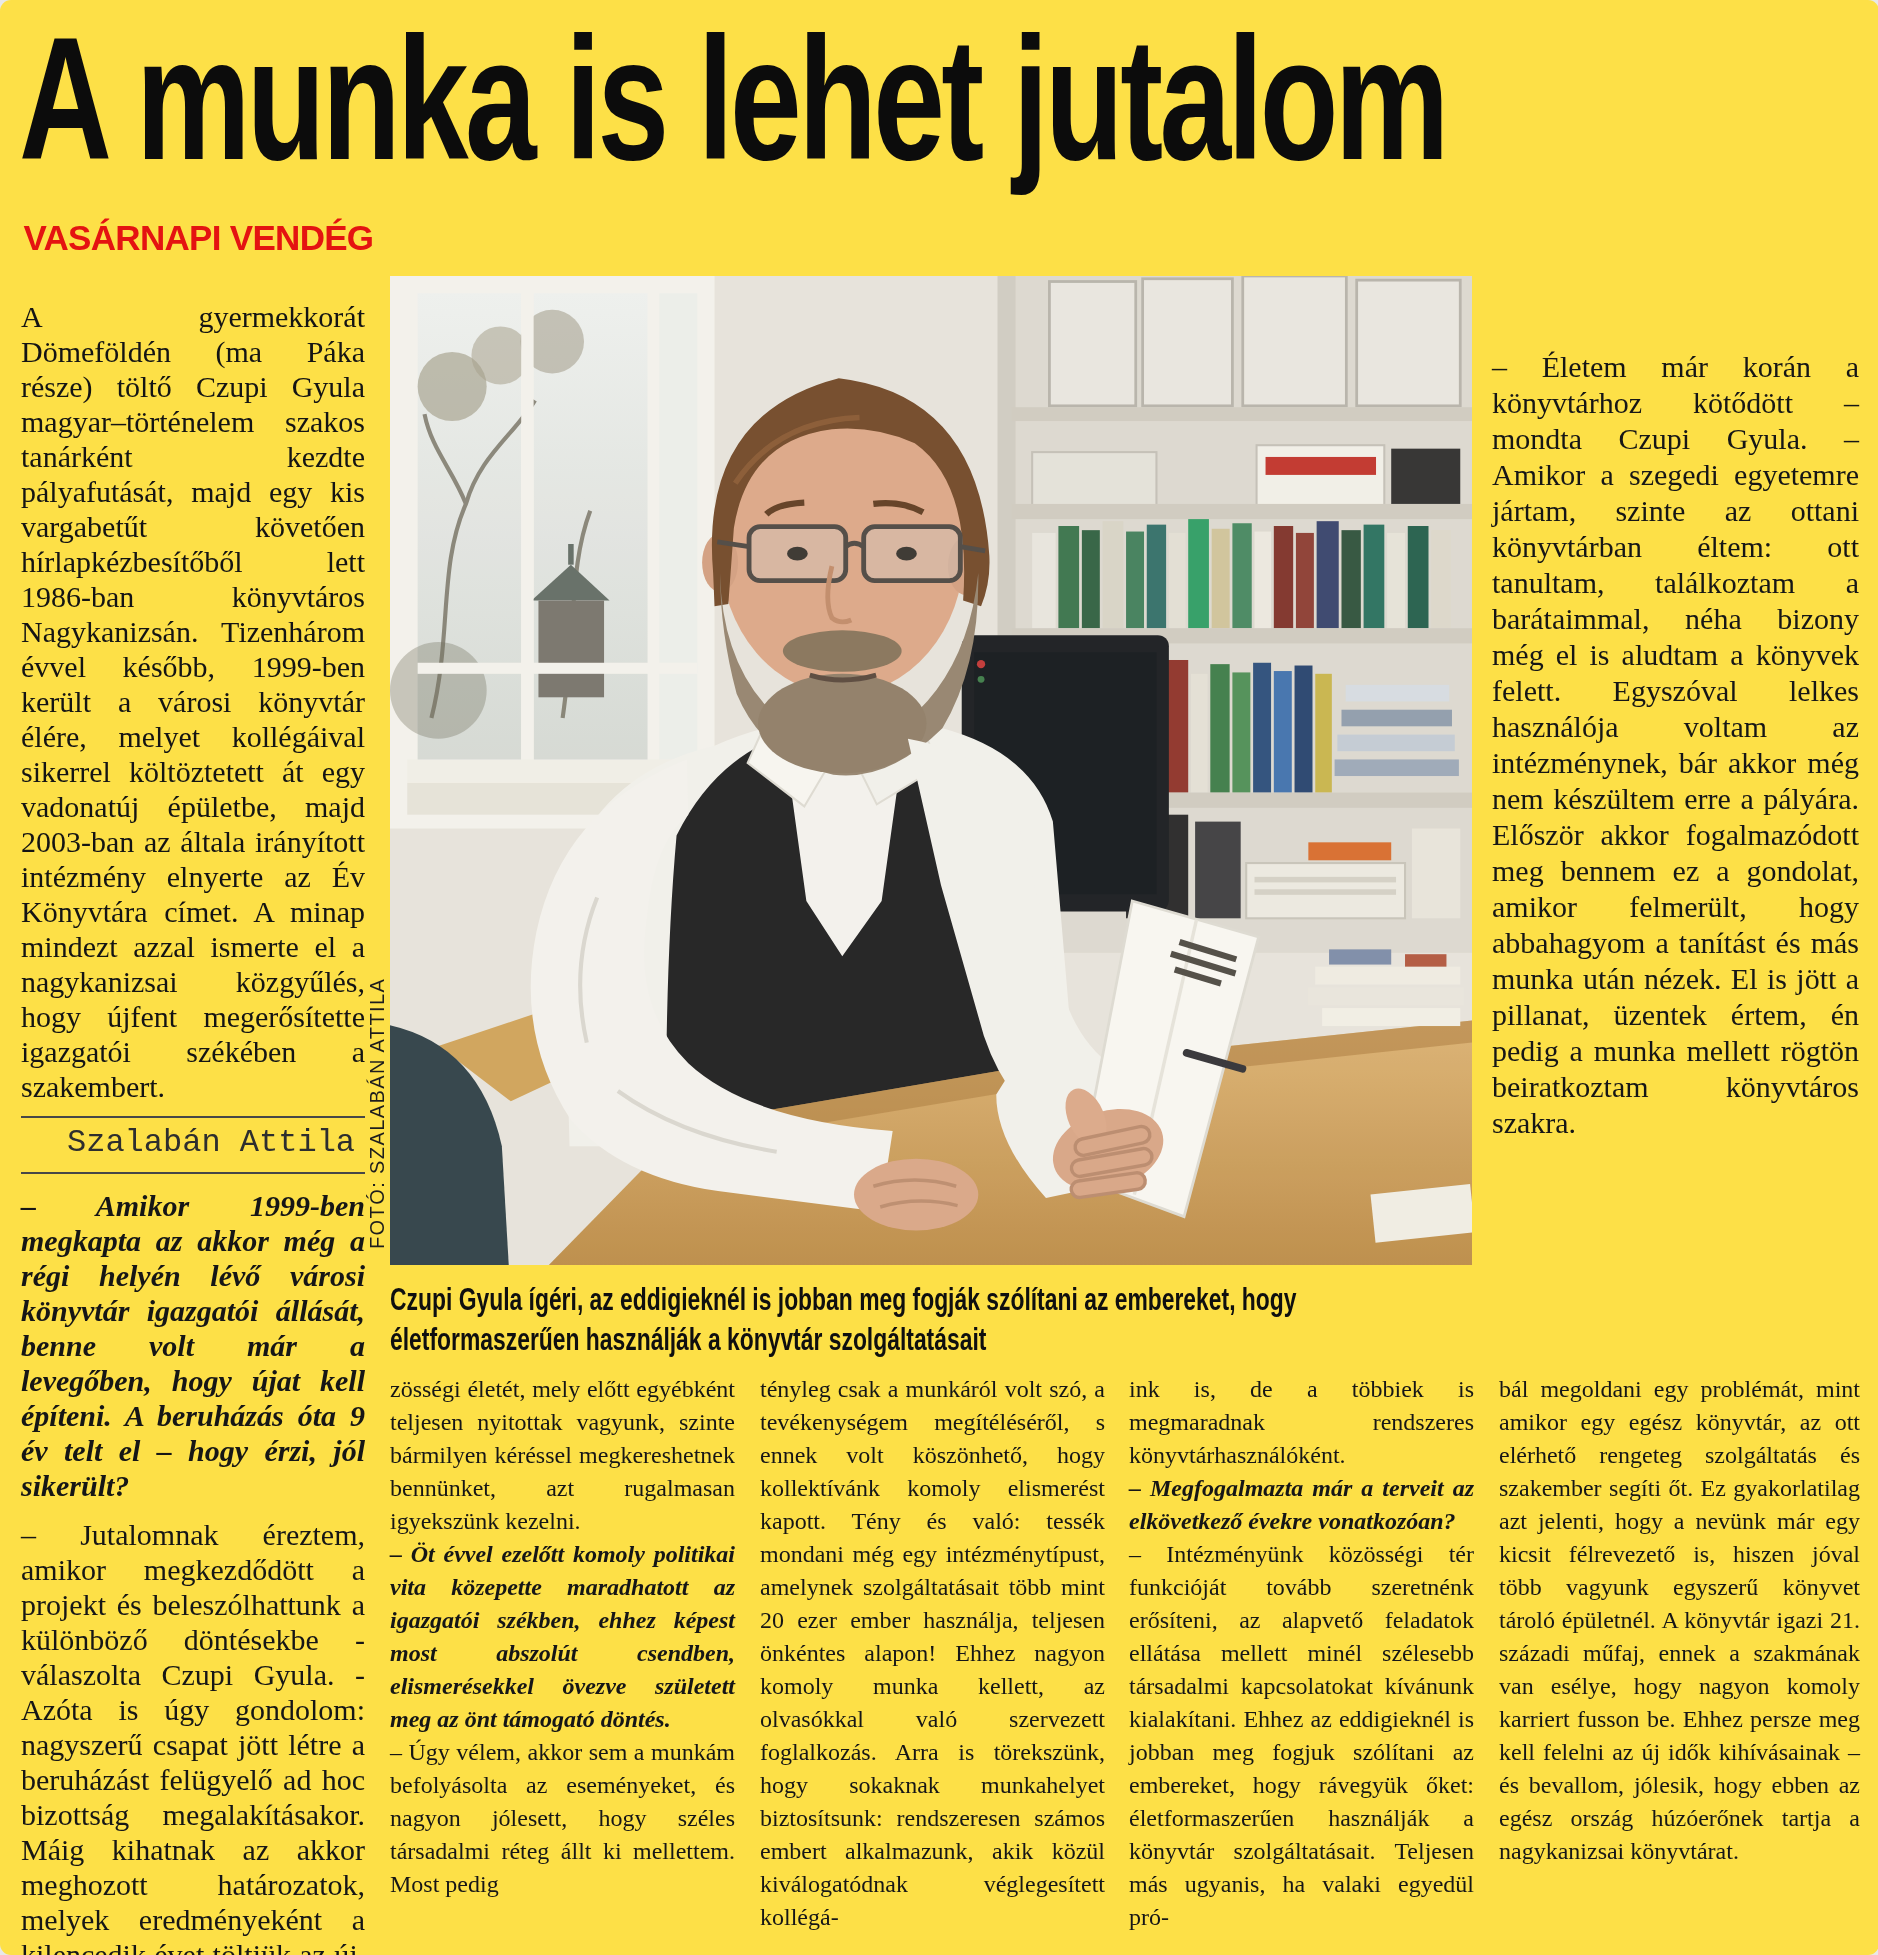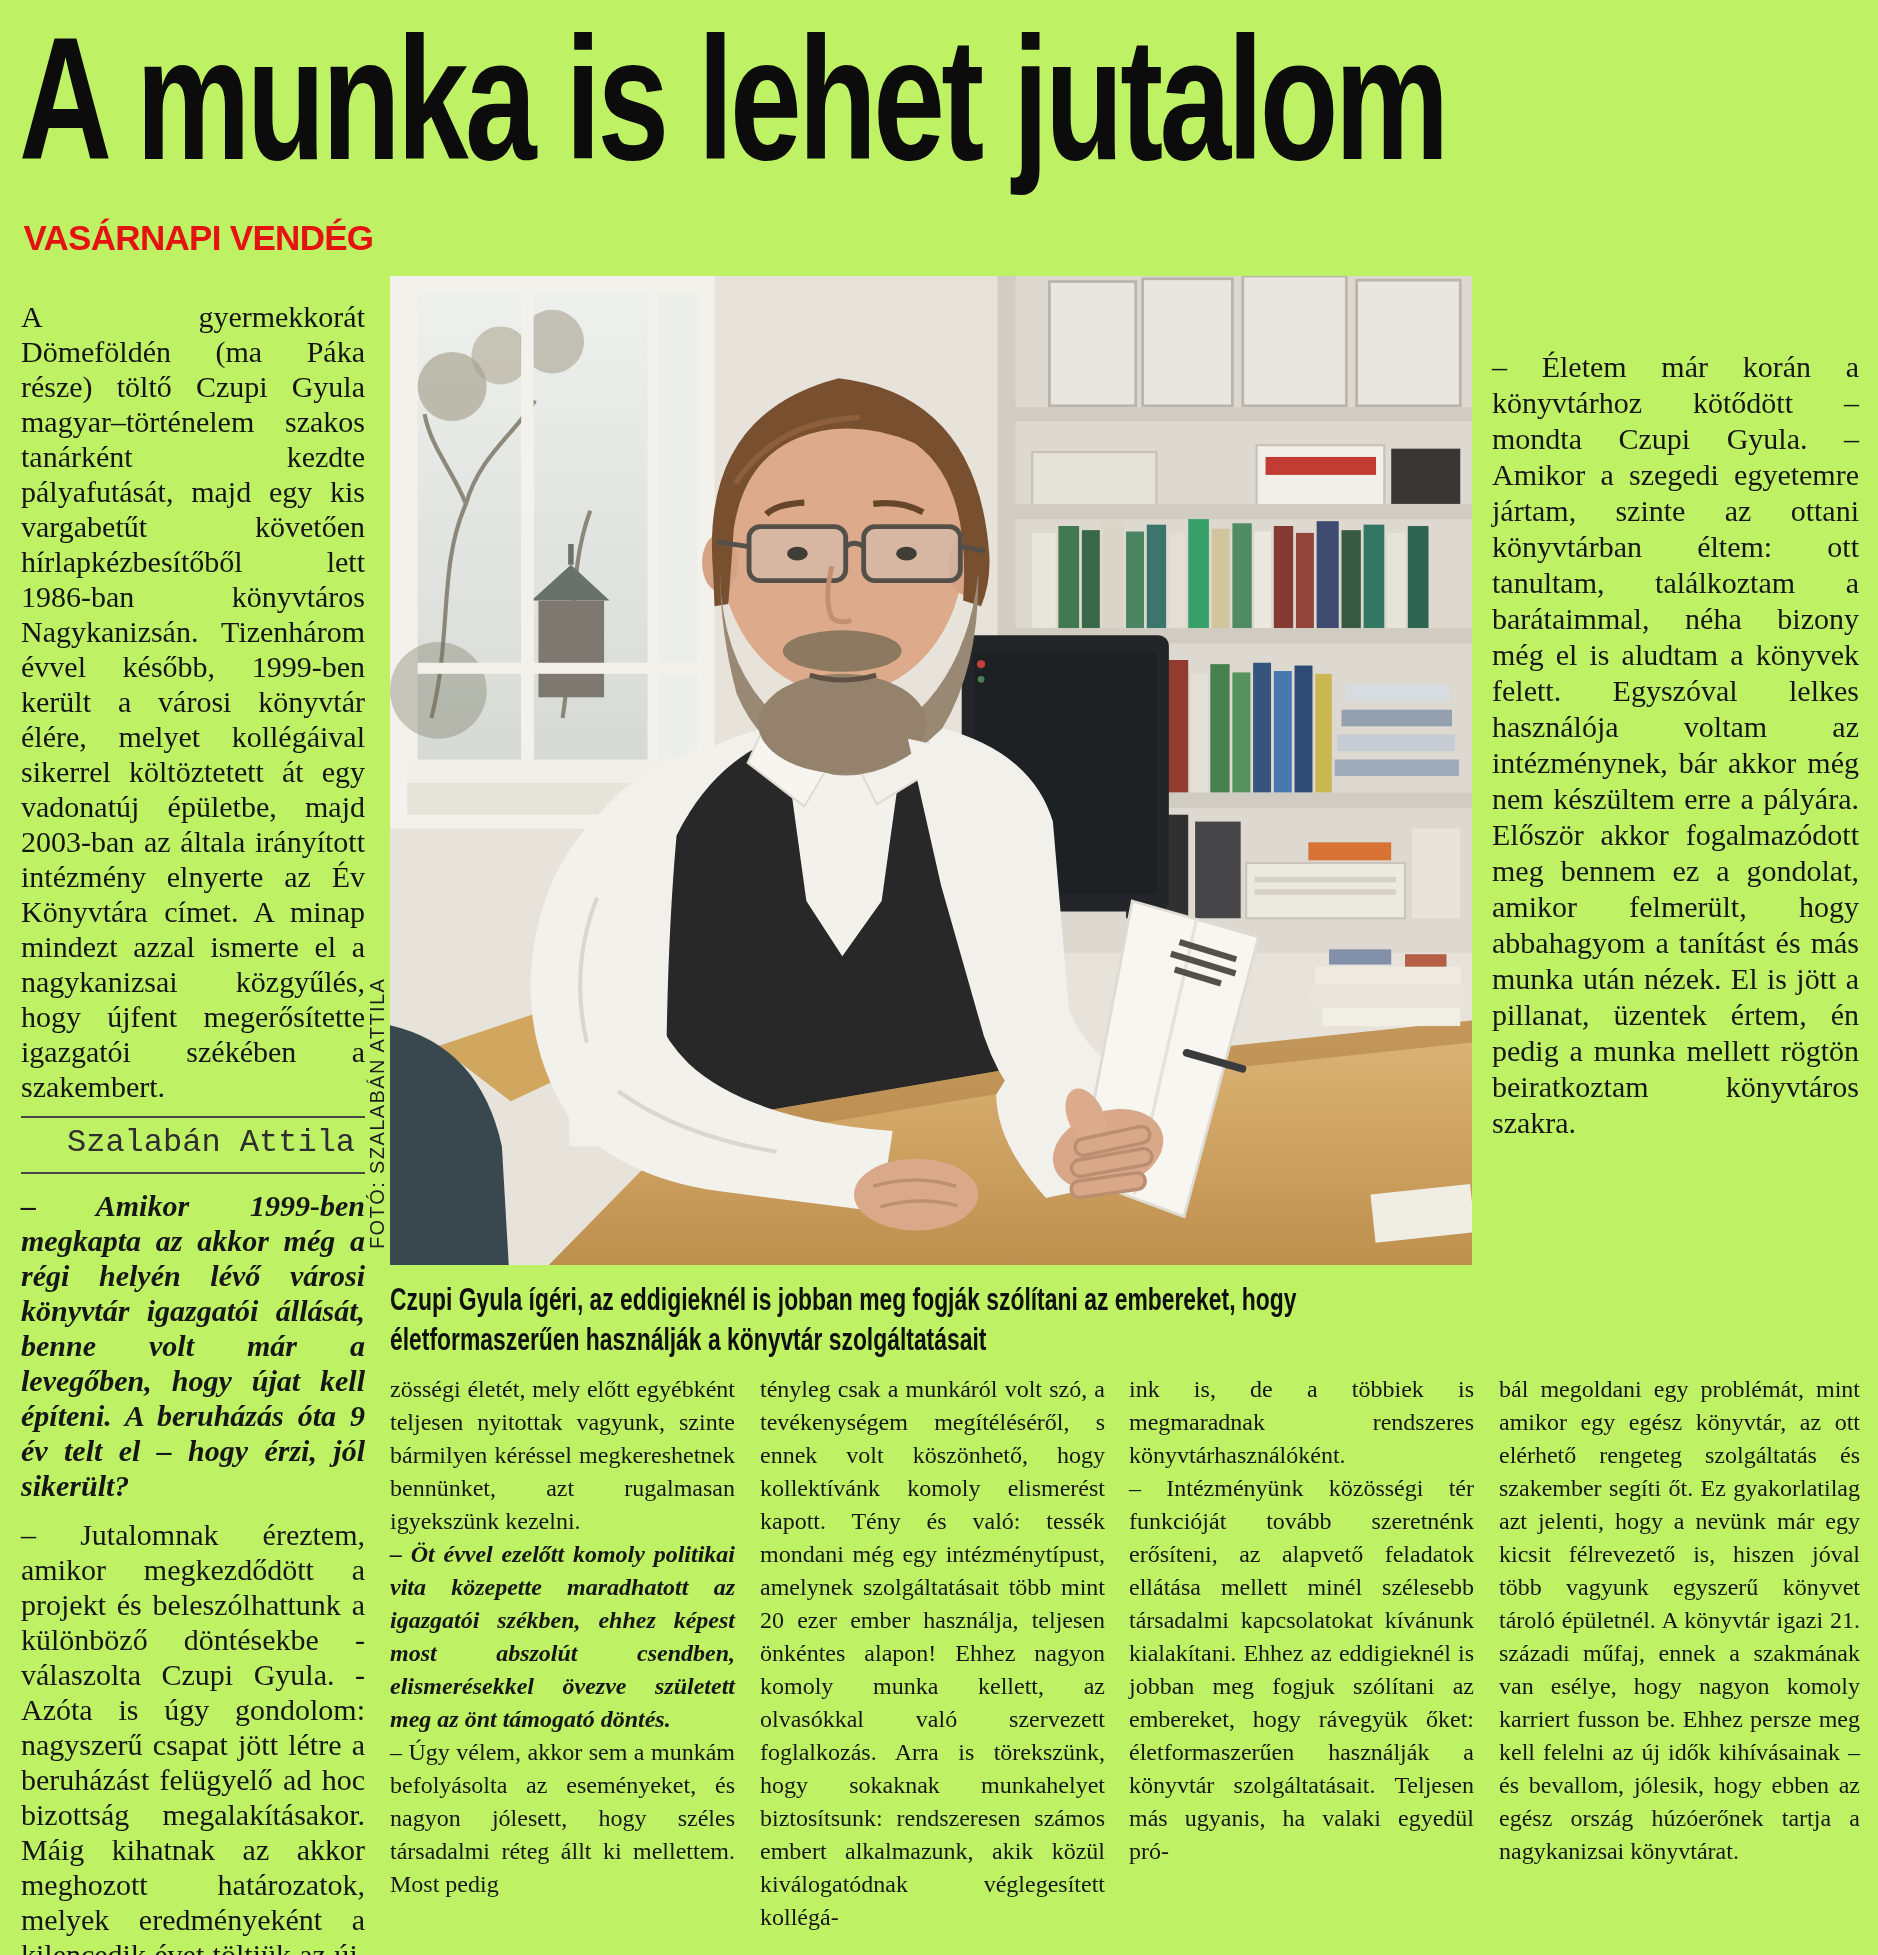--- a/index.html
+++ b/index.html
@@ -1,17 +1,17 @@
 <!DOCTYPE html>
 <html lang="hu" style="font-size:11px"><head>
 <meta charset="utf-8">
 <style>
   html,body{margin:0;padding:0;background:#e8e8e8;}
-  .page{position:relative;width:1879px;height:1955px;background:#bef264;overflow:hidden;
-        font-family:"Liberation Serif","DejaVu Serif",serif;color:#161616;}
+  .page{position:relative;width:1879px;height:1955px;background:#fde047;overflow:hidden;
+        font-family:"Liberation Serif","DejaVu Serif",serif;color:#161616;border-radius:11px;}
   .headline{position:absolute;left:19.3px;top:9.7px;
         font-family:"Liberation Sans","DejaVu Sans",sans-serif;font-weight:bold;
         font-size:174px;line-height:1.02;letter-spacing:-4.8px;color:#0c0c0c;
         transform:scaleX(0.74);transform-origin:0 0;white-space:nowrap;}
   .kickrow{position:absolute;left:23.5px;top:218px;display:flex;align-items:baseline;gap:20px;}
   .kicker{font-family:"Liberation Sans",sans-serif;font-weight:bold;font-size:35px;
         letter-spacing:-0.7px;color:#e41311;}
   .subtitle{font-family:"Liberation Serif",serif;font-size:50px;color:#131313;
         margin-left:19.3px;letter-spacing:-0.7px;white-space:nowrap;}
   .col-left{position:absolute;left:21px;top:299px;width:344px;}
@@ -250,20 +250,21 @@
     <p class="qstyle">– Öt évvel ezelőtt komoly politikai vita közepette maradhatott az igazgatói székben, ehhez képest most abszolút csendben, elismerésekkel övezve született meg az önt támogató döntés.</p>
     <p>– Úgy vélem, akkor sem a munkám befolyásolta az eseményeket, és nagyon jólesett, hogy széles társadalmi réteg állt ki mellettem. Most pedig</p>
   </div>
 
   <div class="bcol" id="bcol2">
     <p>tényleg csak a munkáról volt szó, a tevékenységem megítéléséről, s ennek volt köszönhető, hogy kollektívánk komoly elismerést kapott. Tény és való: tessék mondani még egy intézménytípust, amelynek szolgáltatásait több mint 20 ezer ember használja, teljesen önkéntes alapon! Ehhez nagyon komoly munka kellett, az olvasókkal való szervezett foglalkozás. Arra is törekszünk, hogy sokaknak munkahelyet biztosítsunk: rendszeresen számos embert alkalmazunk, akik közül kiválogatódnak véglegesített kollégá-</p>
   </div>
 
   <div class="bcol" id="bcol3">
     <p>ink is, de a többiek is megmaradnak rendszeres könyvtárhasználóként.</p>
+    <p class="qstyle">– Megfogalmazta már a terveit az elkövetkező évekre vonatkozóan?</p>
     <p>– Intézményünk közösségi tér funkcióját tovább szeretnénk erősíteni, az alapvető feladatok ellátása mellett minél szélesebb társadalmi kapcsolatokat kívánunk kialakítani. Ehhez az eddigieknél is jobban meg fogjuk szólítani az embereket, hogy rávegyük őket: életformaszerűen használják a könyvtár szolgáltatásait. Teljesen más ugyanis, ha valaki egyedül pró-</p>
   </div>
 
   <div class="bcol" id="bcol4">
     <p>bál megoldani egy problémát, mint amikor egy egész könyvtár, az ott elérhető rengeteg szolgáltatás és szakember segíti őt. Ez gyakorlatilag azt jelenti, hogy a nevünk már egy kicsit félrevezető is, hiszen jóval több vagyunk egyszerű könyvet tároló épületnél. A könyvtár igazi 21. századi műfaj, ennek a szakmának van esélye, hogy nagyon komoly karriert fusson be. Ehhez persze meg kell felelni az új idők kihívásainak – és bevallom, jólesik, hogy ebben az egész ország húzóerőnek tartja a nagykanizsai könyvtárat.</p>
   </div>
 
 </div>
 
 

